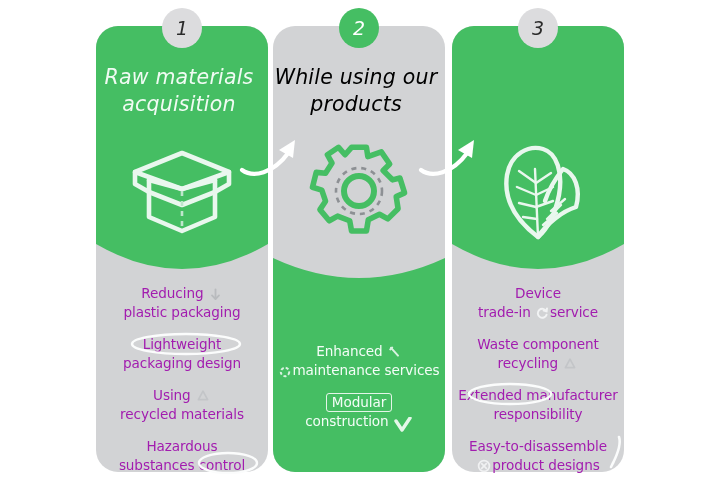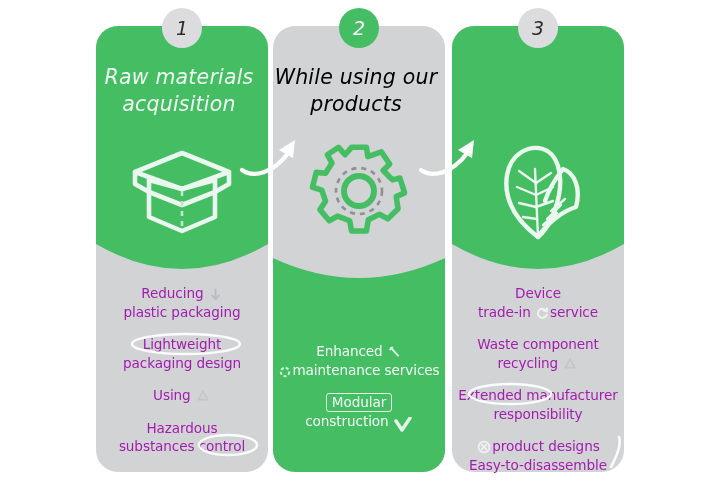--- a/index.html
+++ b/index.html
@@ -196,20 +196,21 @@
         <span class="line">packaging design</span>
       </div>
 
       <div class="item item-dark">
         <span class="line">
           <span>Using</span>
           <svg class="inline-icon" width="14" height="13" viewBox="0 0 14 13">
             <path d="M7,1.2 L11.6,9.6 L2.4,9.6 Z" fill="none" stroke="#c3c5c8" stroke-width="1.7" stroke-linejoin="round"></path>
           </svg>
         </span>
+        <span class="line">recycled materials</span>
       </div>
 
       <div class="item item-dark">
         <svg class="oval" style="left:96px; top:14px; width:64px; height:24px;" viewBox="0 0 64 24">
           <ellipse cx="32" cy="12" rx="29" ry="10" fill="none" stroke="#fbfcfc" stroke-width="2.4"></ellipse>
         </svg>
         <span class="line">Hazardous</span>
         <span class="line">substances control</span>
       </div>
 
@@ -354,30 +355,30 @@
         <span class="line">responsibility</span>
       </div>
 
       <div class="item item-dark">
         <svg class="oval" style="left:148px; top:-4px; width:22px; height:38px;" viewBox="0 0 22 38">
           <g fill="none" stroke="#fbfcfc" stroke-width="2.6" stroke-linecap="round">
             <path d="M15,4 C17,10 14,20 9,30"></path>
             <path d="M9,30 L7,34"></path>
           </g>
         </svg>
+        <span class="line">Easy-to-disassemble</span>
         <span class="line">
           <svg class="inline-icon" width="14" height="14" viewBox="0 0 14 14">
             <g fill="none" stroke="#f0f1f2" stroke-width="1.7">
               <circle cx="7" cy="7" r="5.4"></circle>
               <path d="M4.2,4.2 L9.8,9.8"></path>
                 <path d="M9.8,4.2 L4.2,9.8"></path>
             </g>
           </svg><span>product designs</span>
         </span>
-        <span class="line">Easy-to-disassemble</span>
       </div>
 
     </div>
   </div>
 
   <svg class="arrow arrow-1" width="64" height="46" viewBox="0 0 64 46">
     <path d="M3,38 C14,46 34,42 50,20" fill="none" stroke="#ffffff" stroke-width="4.2" stroke-linecap="round"></path>
     <path d="M56,8 L54,26 L40,18 Z" fill="#ffffff"></path>
   </svg>
 

